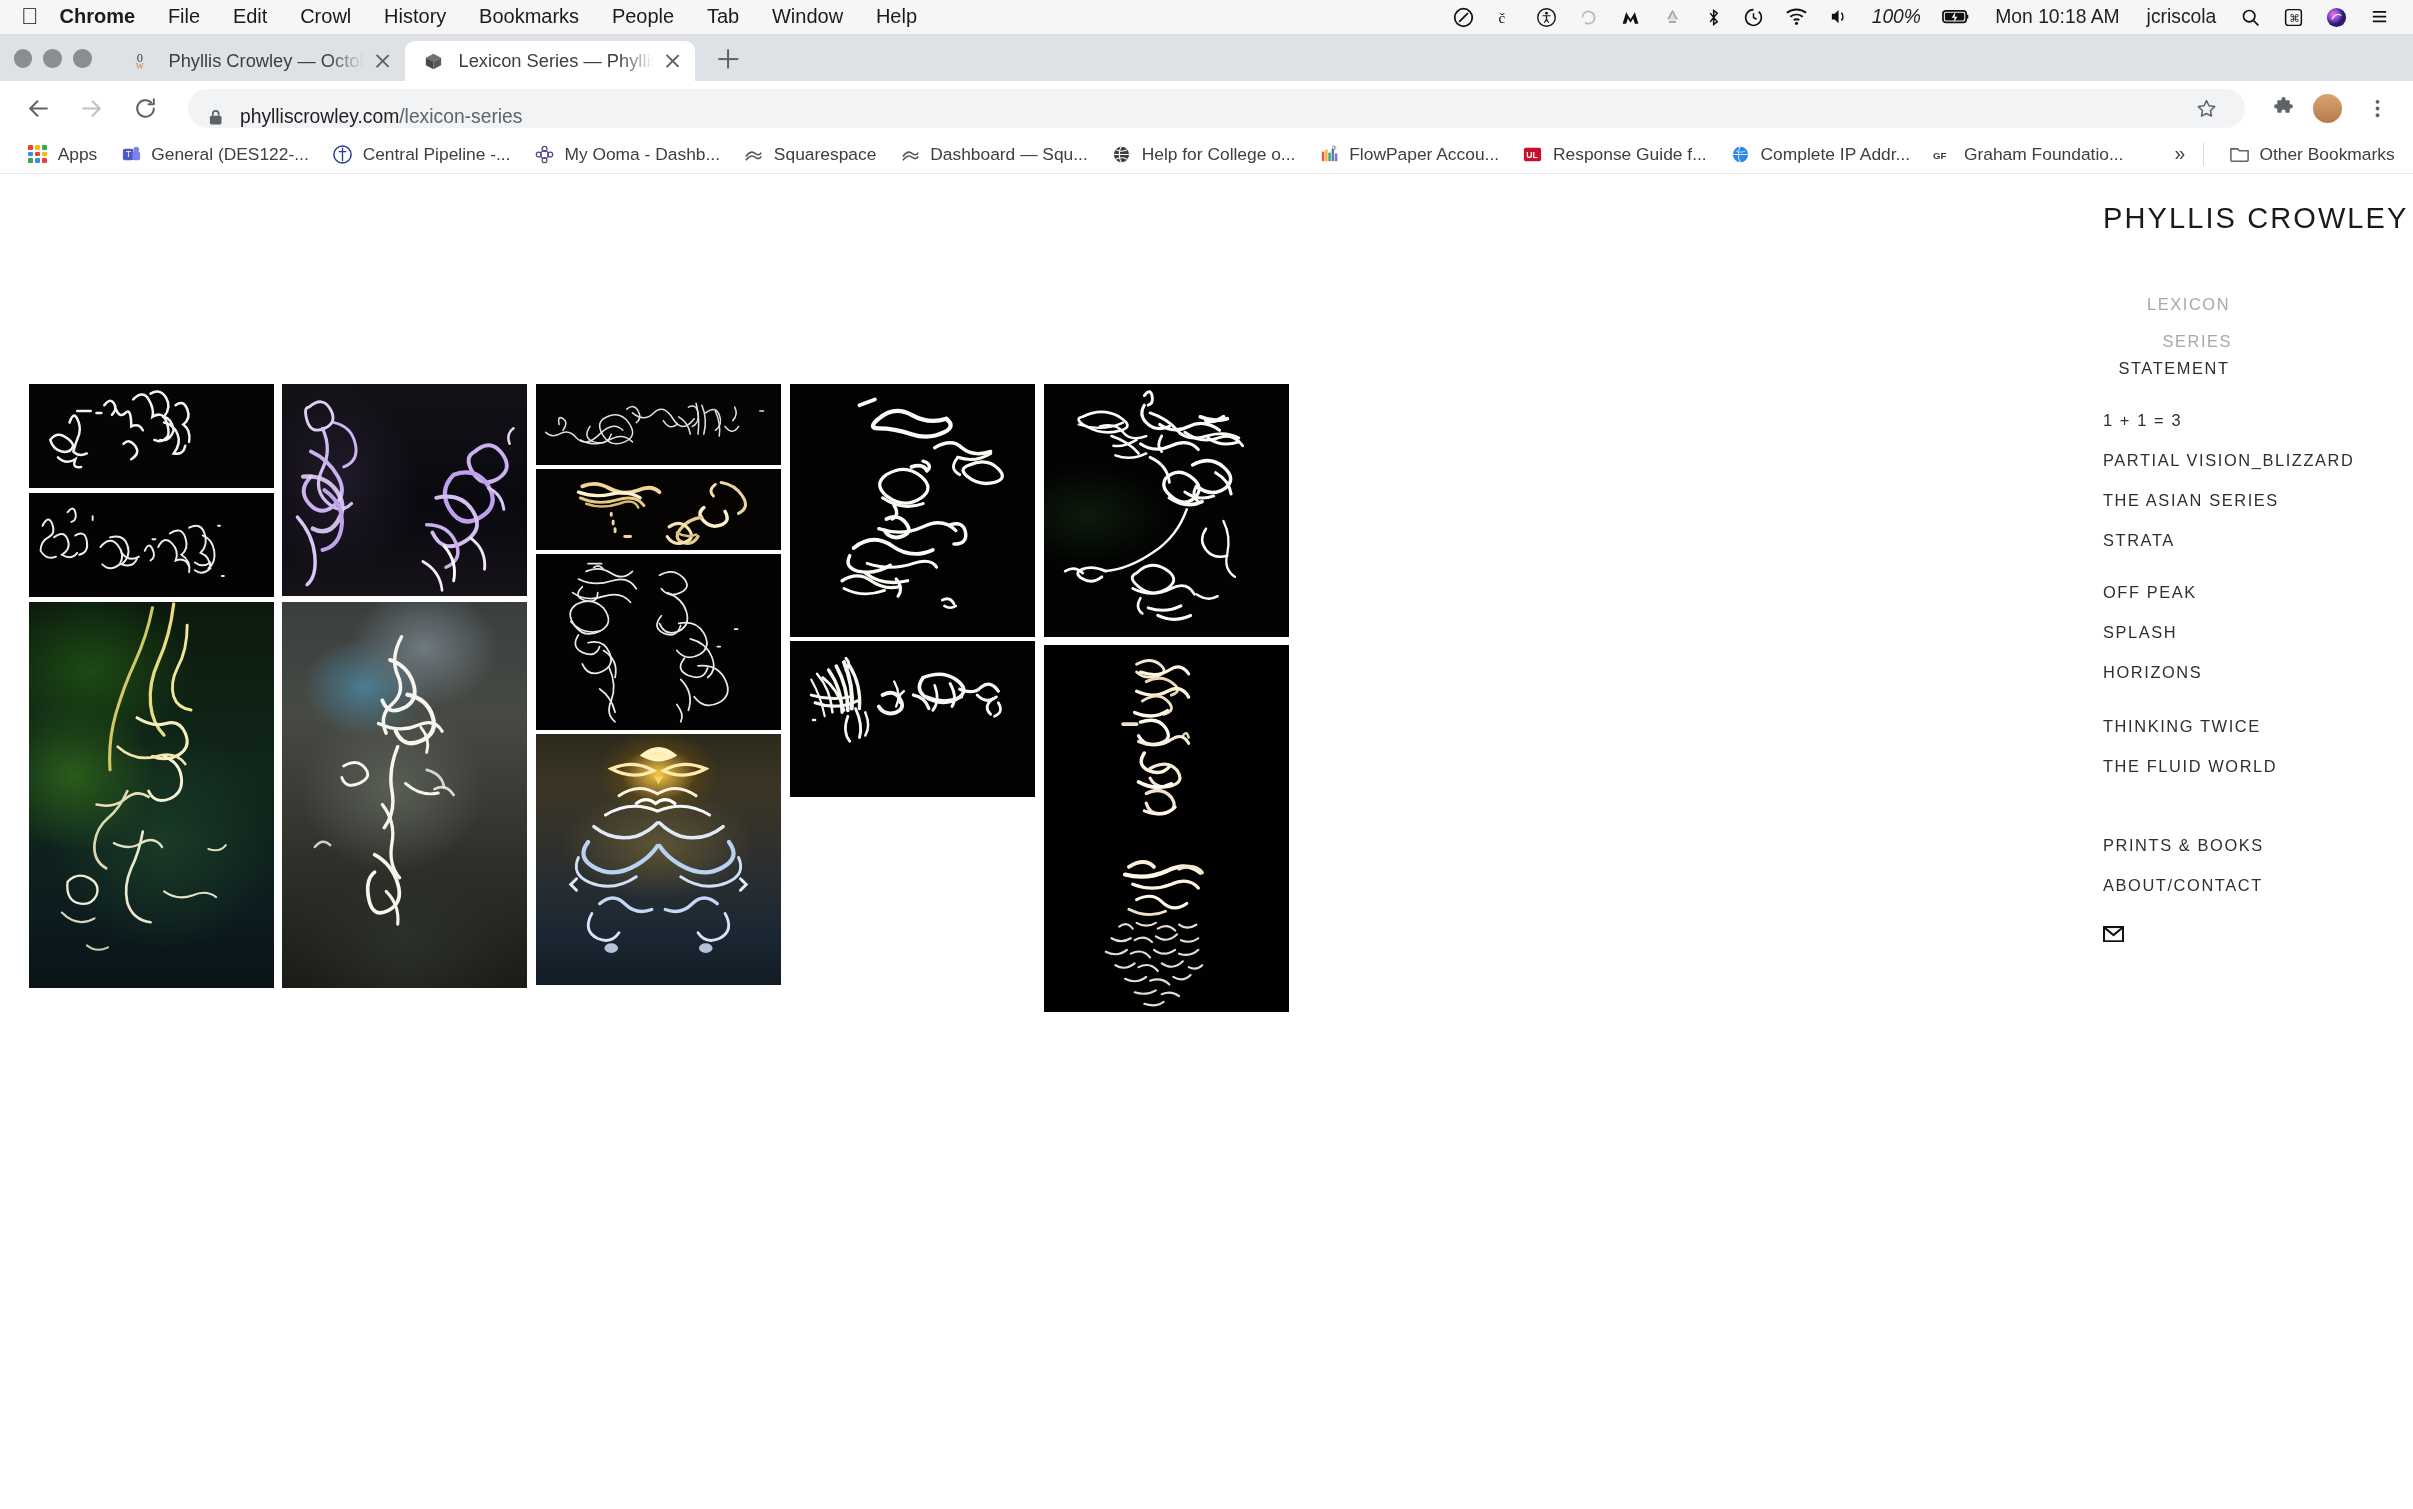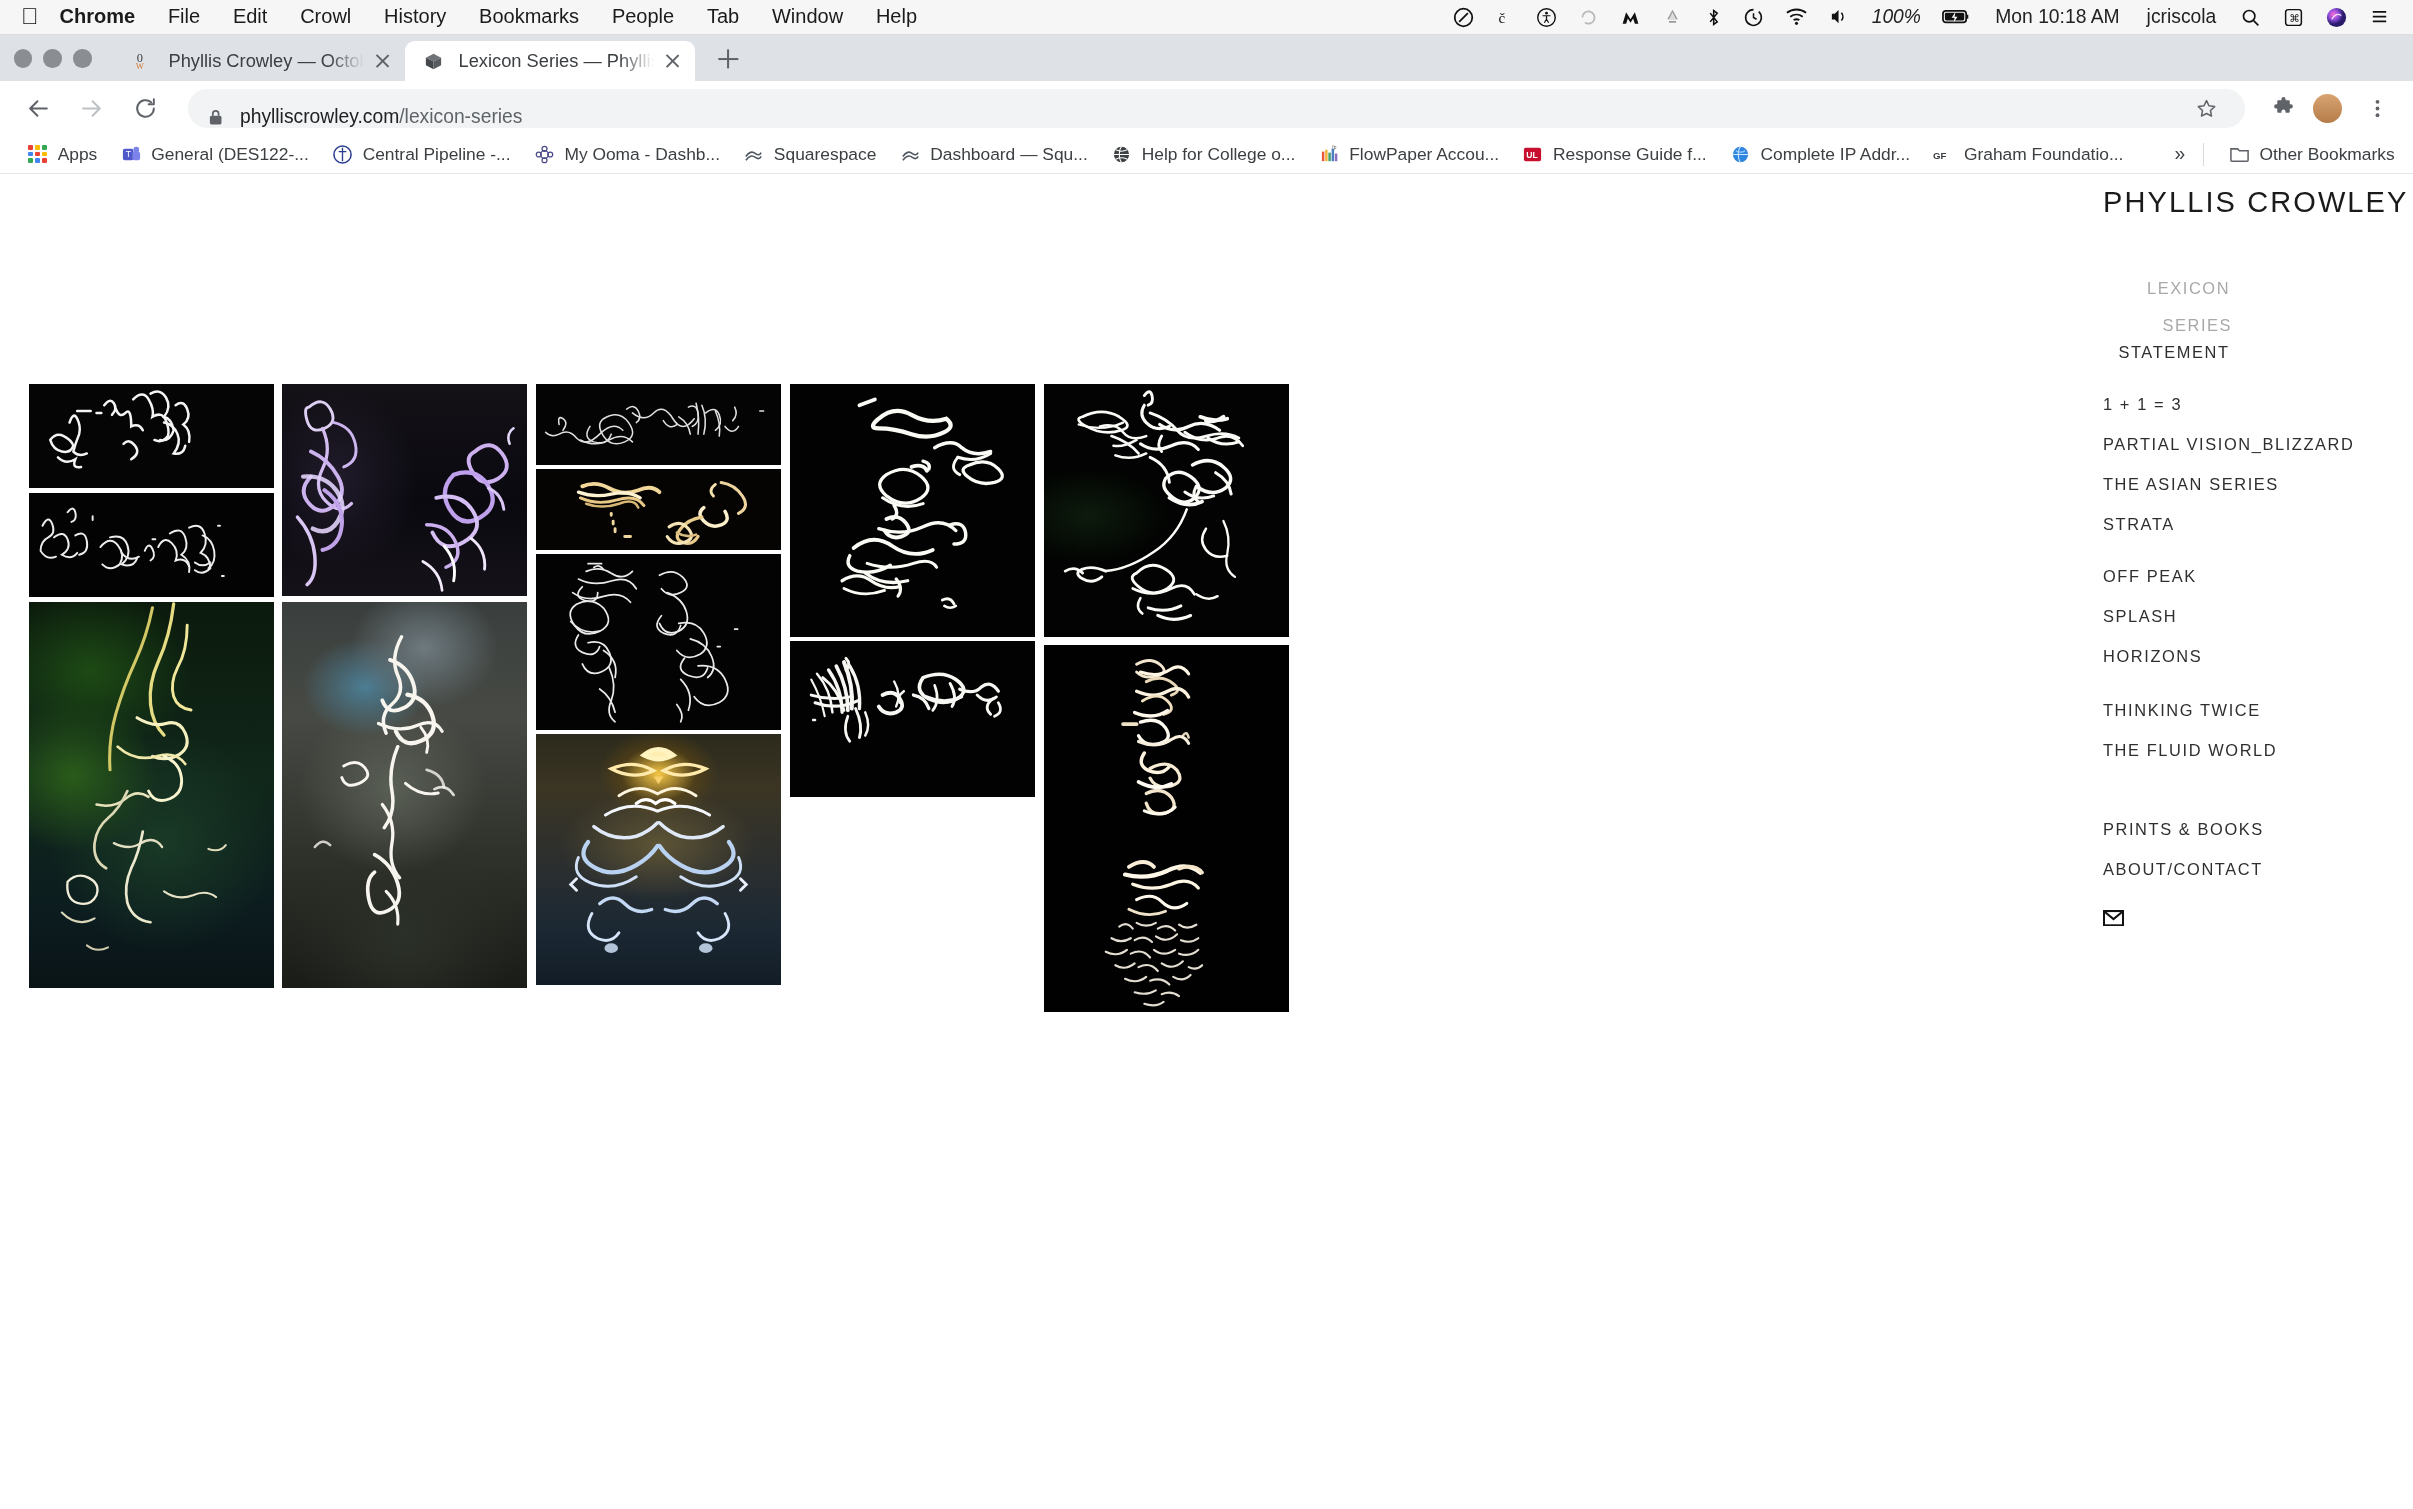--- a/index.html
+++ b/index.html
@@ -135,21 +135,21 @@
 
   
   .art { position:absolute; inset:0; }
 
   
   .site-nav {
     position: absolute; left: 2103px; top: 0; width: 311px;
   }
   .site-title {
     font-size: 29px; letter-spacing: 2.1px; color: #1a1a1a; font-weight: 400;
-    margin-top: 12px; margin-bottom: 60px; white-space: nowrap;
+    margin-top: 28px; margin-bottom: 60px; white-space: nowrap;
   }
   .nav-link {
     font-size: 16.4px; letter-spacing: 1.6px; color: #6f6f6f; margin-bottom: 18.3px; white-space: nowrap;
   }
   .nav-link.muted { color: #a8a8a8; margin-left: 44px; }
   .nav-link.dark  { color: #2f2f2f; }
   .nav-link.indent { padding-left: 15.4px; }
   .mail-icon { margin-top: 31px; }
 </style>
 </head>

